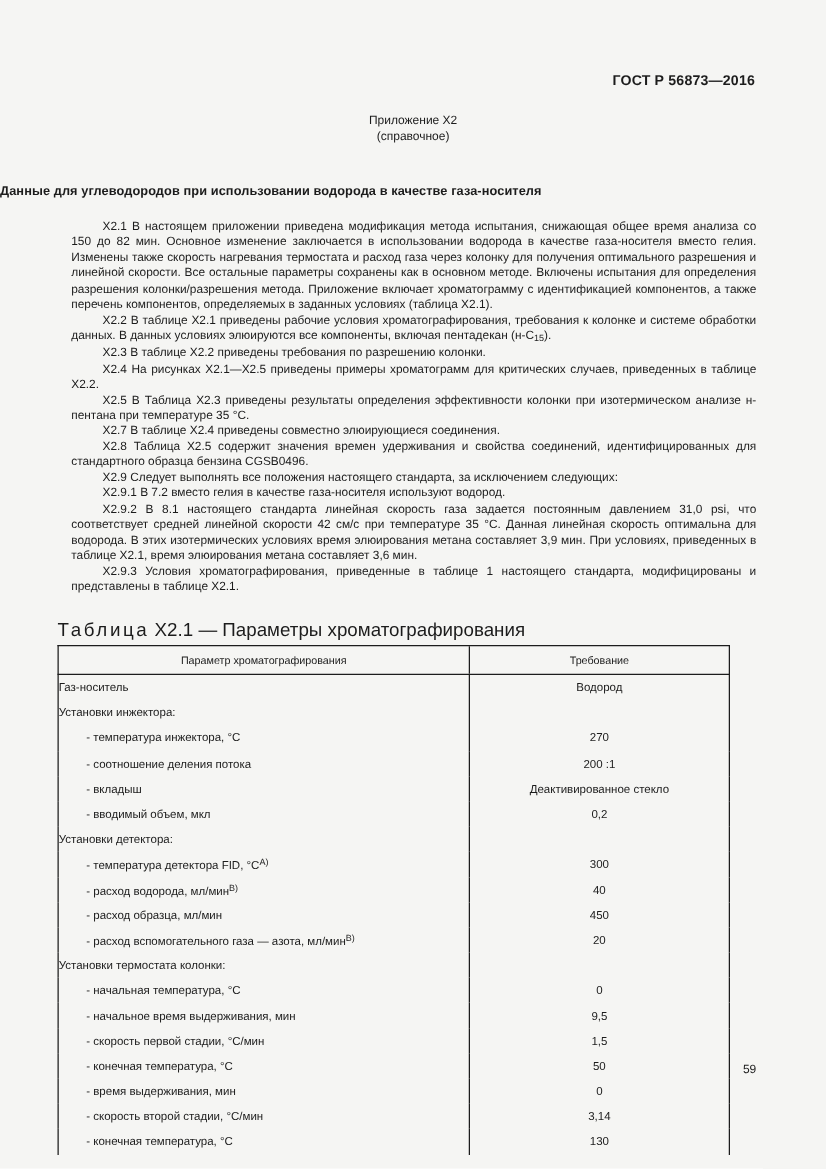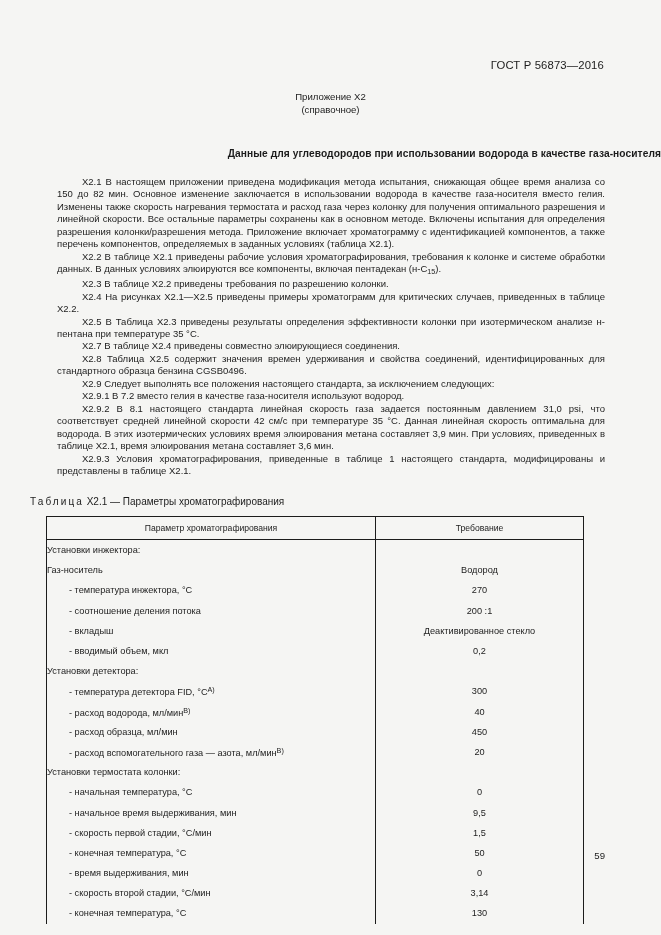--- a/index.html
+++ b/index.html
@@ -16,21 +16,21 @@
     height: 935px;
     background: #f5f5f3;
     overflow: hidden;
     box-sizing: border-box;
   }
   .doc-header {
     position: absolute;
     top: 59px;
     right: 57px;
     font-size: 11.3px;
-    font-weight: normal;
+    font-weight: bold;
     color: #1c1c1c;
     letter-spacing: 0.15px;
     white-space: nowrap;
   }
   .appendix-block {
     position: absolute;
     top: 90px;
     left: 0;
     width: 661px;
     text-align: center;
@@ -39,21 +39,21 @@
     line-height: 13px;
   }
   .appendix-block .appendix-sub {
     display: block;
   }
   .section-title {
     position: absolute;
     top: 148px;
     left: 0;
     width: 661px;
-    text-align: right;
+    text-align: left;
     font-size: 10.2px;
     font-weight: bold;
     color: #1c1c1c;
     letter-spacing: 0.08px;
   }
   .body-text {
     position: absolute;
     top: 176px;
     left: 57px;
     width: 548px;
@@ -66,22 +66,22 @@
   .body-text p {
     margin: 0;
     text-indent: 25px;
   }
   sub { font-size: 7.2px; vertical-align: -0.22em; }
   sup { font-size: 7.2px; vertical-align: 0.42em; }
 
   .table-caption {
     position: absolute;
     top: 496px;
-    left: 30px;
-    font-size: 10px;
+    left: 46px;
+    font-size: 15px;
     color: #1c1c1c;
     white-space: nowrap;
   }
   .table-caption .tcap-word {
     letter-spacing: 2.1px;
   }
   .data-table {
     position: absolute;
     top: 516px;
     left: 46px;
@@ -175,28 +175,28 @@
         <col class="c2">
       </colgroup>
     <thead>
       <tr>
         <th>Параметр хроматографирования</th>
         <th>Требование</th>
       </tr>
     </thead>
     <tbody>
         <tr>
+          <td class="cell-param">Газ-носитель</td>
+          <td class="cell-value">Водород</td>
+        </tr>
+        <tr>
           <td class="cell-param">Установки инжектора:</td>
           <td class="cell-value"></td>
         </tr>
         <tr>
-          <td class="cell-param">Газ-носитель</td>
-          <td class="cell-value">Водород</td>
-        </tr>
-        <tr>
           <td class="cell-param indented">- температура инжектора, °С</td>
           <td class="cell-value">270</td>
         </tr>
         <tr>
           <td class="cell-param indented">- соотношение деления потока</td>
           <td class="cell-value">200 :1</td>
         </tr>
         <tr>
           <td class="cell-param indented">- вкладыш</td>
           <td class="cell-value">Деактивированное стекло</td>

